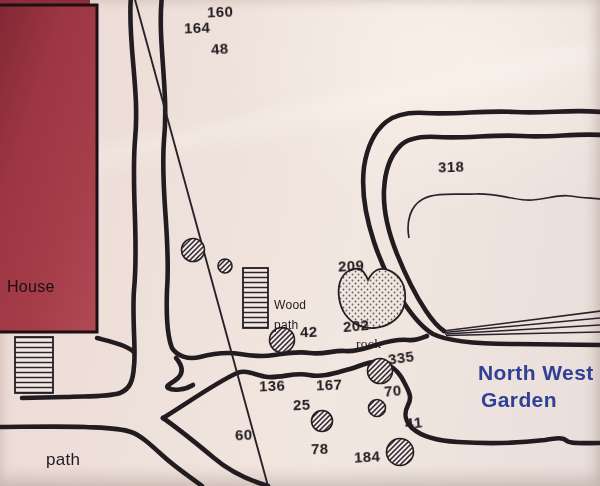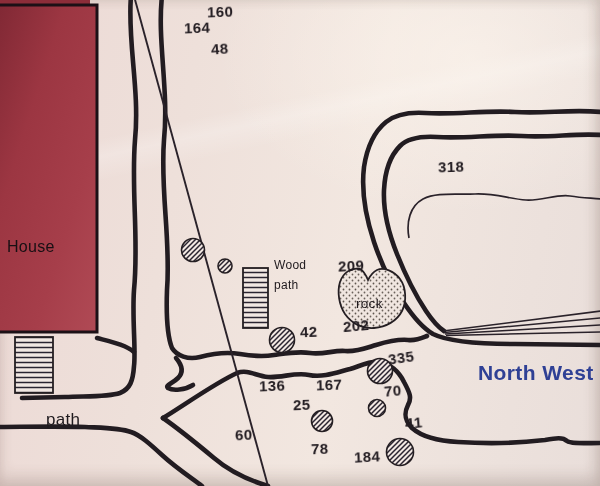--- a/index.html
+++ b/index.html
@@ -9,27 +9,27 @@
     overflow:hidden;
     font-family:"Liberation Sans", sans-serif;
     background:
       radial-gradient(ellipse 420px 260px at 78% 12%, rgba(255,248,240,.55), rgba(255,248,240,0) 60%),
       linear-gradient(168deg, rgba(255,255,255,0) 26%, rgba(255,255,255,.22) 29%, rgba(255,255,255,0) 33%),
       linear-gradient(100deg, #ecd9d5 0%, #eee0da 30%, #f2e7e0 58%, #ece1dc 85%, #e9deda 100%);
     box-shadow: inset 0 -10px 14px rgba(70,45,35,.14), inset -8px 0 12px rgba(70,45,35,.07), inset 0 4px 8px rgba(90,60,50,.06);
   }
   #mapart{position:absolute;left:0;top:0;filter:blur(.3px);}
   .lbl{position:absolute;color:#1f1a1e;white-space:nowrap;filter:blur(.25px);}
-  .word{font-size:16px;font-weight:400;letter-spacing:.3px;}
+  .word{font-size:16px;font-weight:400;letter-spacing:.3px;margin-top:40px;}
   .measure{position:absolute;font-size:15px;font-weight:700;color:#221c21;
            letter-spacing:.4px;white-space:nowrap;filter:blur(.25px);}
   #region{position:absolute;left:462px;top:359px;color:var(--region-color,#2f4095);
           font-size:21px;font-weight:700;line-height:27px;letter-spacing:.4px;filter:blur(.2px);margin-left:16px;}
   #region .l2{margin-left:3px;}
-  #rock-label{left:356px;top:296px;font-size:13.5px;}
+  #rock-label{left:356px;top:296px;font-size:13.5px;font-family:Liberation Serif, serif;}
   #path-label{left:46px;top:410px;font-size:17px;}
   #house-label{left:7px;top:238px;font-size:16px;color:#170f13;}
   #woodpile-label{left:274px;top:255px;font-size:12px;line-height:20px;}
 </style>
 </head>
 <body>
 
 <div id="photo">
 
   <svg id="mapart" width="600" height="486" viewBox="0 0 600 486">
@@ -140,20 +140,21 @@
 
   <div class="lbl word" id="woodpile-label">
     <div>Wood</div>
     <div>path</div>
   </div>
 
   <div class="lbl word" id="rock-label">rock</div>
 
   <div id="region">
     <div class="l1">North West</div>
+    <div class="l2">Garden</div>
   </div>
 
   <div id="measurements">
       <div class="measure" style="left: 207px; top: 3px; transform: rotate(-2deg);">160</div>
       <div class="measure" style="left: 184px; top: 19px; transform: rotate(-2deg);">164</div>
       <div class="measure" style="left: 211px; top: 40px; transform: rotate(-4deg);">48</div>
       <div class="measure" style="left: 438px; top: 158px; transform: rotate(-2deg);">318</div>
       <div class="measure" style="left: 338px; top: 257px; transform: rotate(-3deg);">209</div>
       <div class="measure" style="left: 343px; top: 317px; transform: rotate(-5deg);">202</div>
       <div class="measure" style="left: 300px; top: 323px; transform: rotate(-2deg);">42</div>

